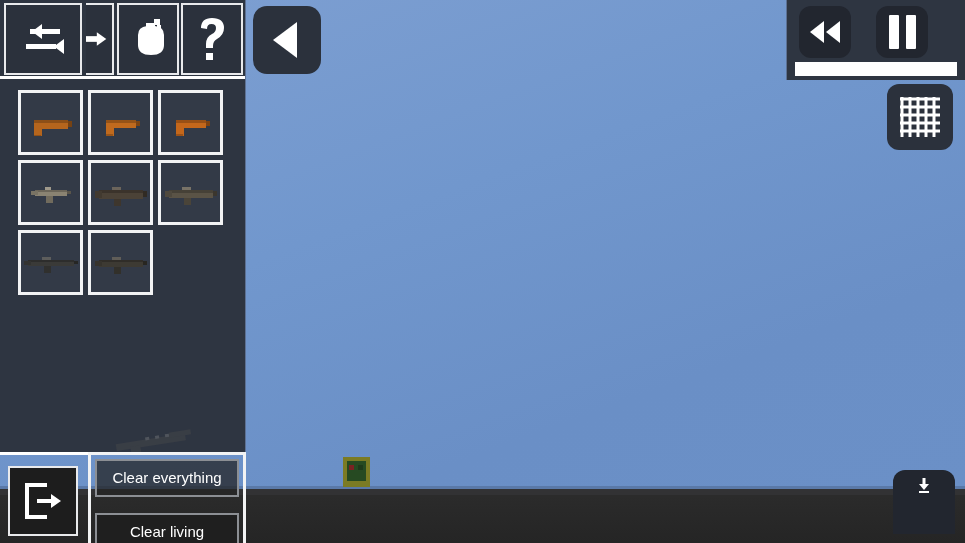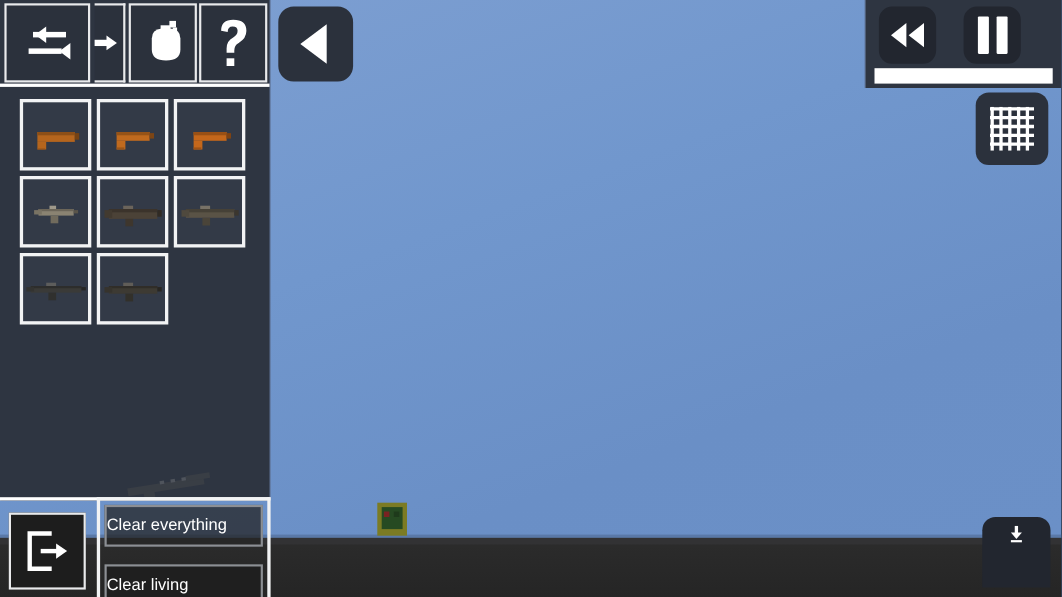--- a/index.html
+++ b/index.html
@@ -200,21 +200,21 @@
   .clear-btn {
     display: block;
     width: 100%;
     box-sizing: border-box;
     height: 38px;
     border: 2px solid #8c8f94;
     background: rgba(35,35,35,0.74);
     color: #ffffff;
     font-size: 15px;
     font-family: "Liberation Sans", sans-serif;
-    text-align: left;
+    text-align: center;
     line-height: 34px;
     cursor: pointer;
     margin: 0;
     padding: 0;
   }
   .clear-btn + .clear-btn {
     margin-top: 16px;
     background: rgba(30,30,30,0.92);
   }
 

